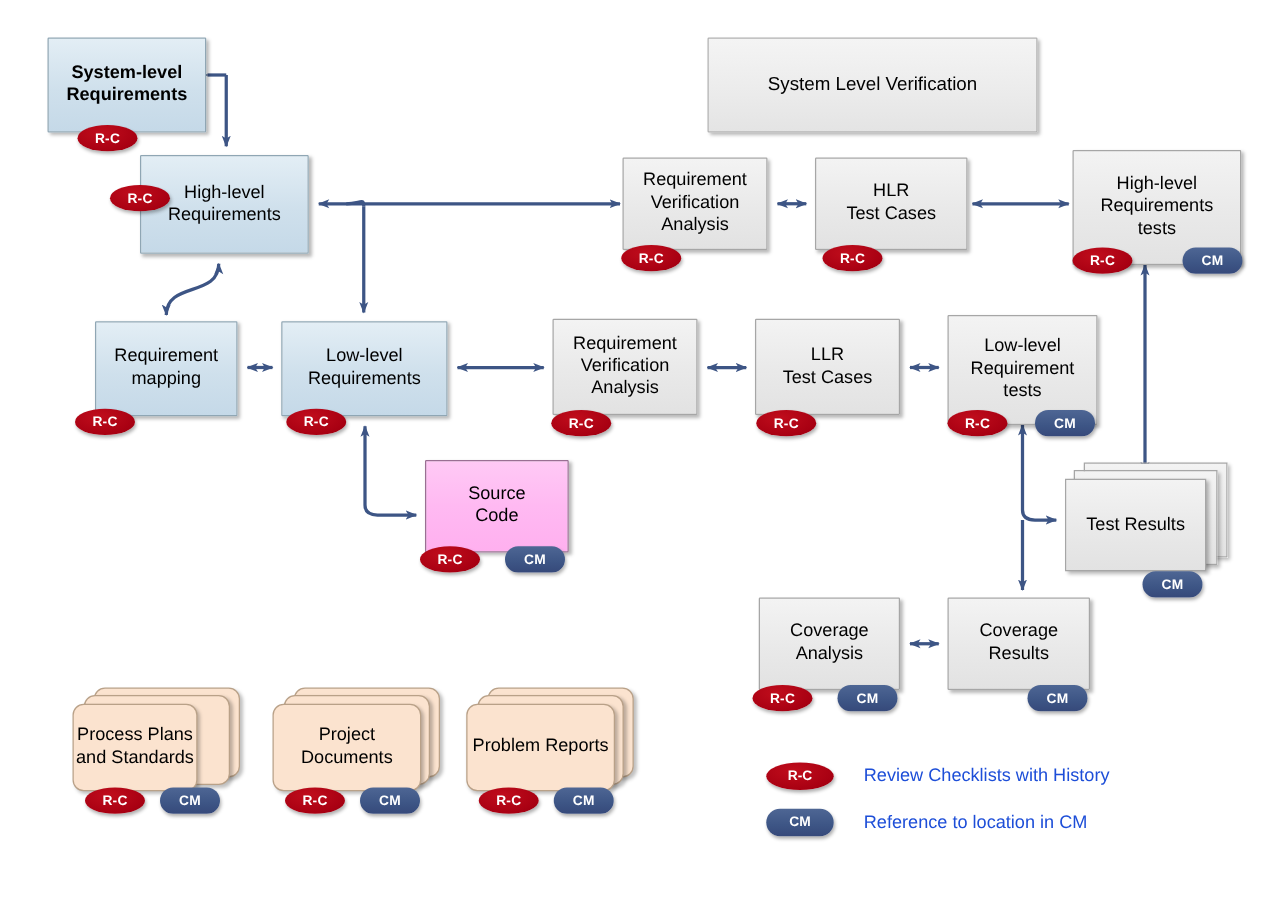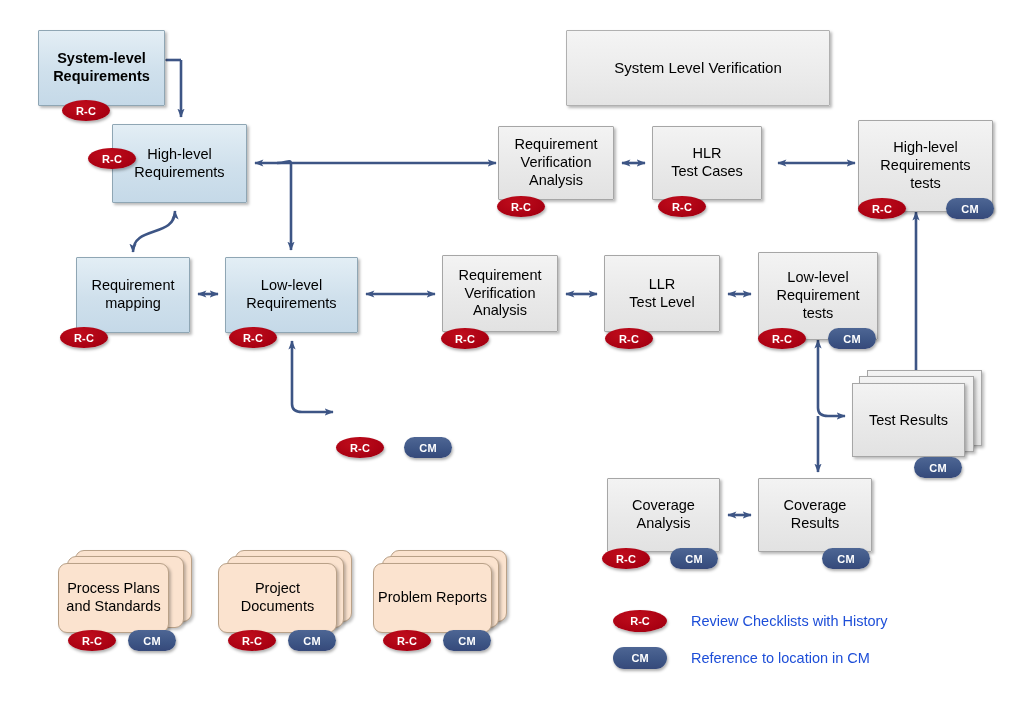--- a/index.html
+++ b/index.html
@@ -200,37 +200,41 @@
   </div>
 
   <div class="node n-blue" style="left:225px;top:257px;width:133px;height:76px;">
     <span class="lbl">Low-level
 Requirements</span>
   </div>
   <div class="badge badge-rc" style="left:229px;top:327px;">
     <span>R-C</span>
   </div>
 
+  <div class="node n-pink" style="left:340px;top:368px;width:115px;height:74px;">
+    <span class="lbl">Source
+Code</span>
+  </div>
   <div class="badge badge-rc" style="left:336px;top:437px;">
     <span>R-C</span>
   </div>
   <div class="badge badge-cm" style="left:404px;top:437px;">
     <span>CM</span>
   </div>
 
   <div class="node n-grey" style="left:498px;top:126px;width:116px;height:74px;">
     <span class="lbl">Requirement
 Verification
 Analysis</span>
   </div>
   <div class="badge badge-rc" style="left:497px;top:196px;">
     <span>R-C</span>
   </div>
 
-  <div class="node n-grey" style="left:652px;top:126px;width:110px;height:74px;">
+  <div class="node n-grey" style="left:652px;top:126px;width:122px;height:74px;">
     <span class="lbl">HLR
 Test Cases</span>
   </div>
   <div class="badge badge-rc" style="left:658px;top:196px;">
     <span>R-C</span>
   </div>
 
   <div class="node n-grey" style="left:858px;top:120px;width:135px;height:92px;">
     <span class="lbl">High-level
 Requirements
@@ -247,21 +251,21 @@
     <span class="lbl">Requirement
 Verification
 Analysis</span>
   </div>
   <div class="badge badge-rc" style="left:441px;top:328px;">
     <span>R-C</span>
   </div>
 
   <div class="node n-grey" style="left:604px;top:255px;width:116px;height:77px;">
     <span class="lbl">LLR
-Test Level</span>
+Test Cases</span>
   </div>
   <div class="badge badge-rc" style="left:605px;top:328px;">
     <span>R-C</span>
   </div>
 
   <div class="node n-grey" style="left:758px;top:252px;width:120px;height:88px;">
     <span class="lbl">Low-level
 Requirement
 tests</span>
   </div>
@@ -298,21 +302,21 @@
     <span class="lbl">Coverage
 Results</span>
   </div>
   <div class="badge badge-cm" style="left:822px;top:548px;">
     <span>CM</span>
   </div>
 
   <div class="docstack" style="left:55px;top:550px;width:160px;height:90px;">
     <div class="sheet" style="left:20px;top:0px;width:115px;height:70px;"></div>
     <div class="sheet" style="left:12px;top:6px;width:115px;height:70px;"></div>
-    <div class="sheet front" style="left:3px;top:13px;width:111px;height:70px;">
+    <div class="sheet front" style="left:3px;top:13px;width:100px;height:70px;">
       <span class="lbl">Process Plans
 and Standards</span>
     </div>
   </div>
   <div class="badge badge-rc" style="left:68px;top:630px;">
     <span>R-C</span>
   </div>
   <div class="badge badge-cm" style="left:128px;top:630px;">
     <span>CM</span>
   </div>

